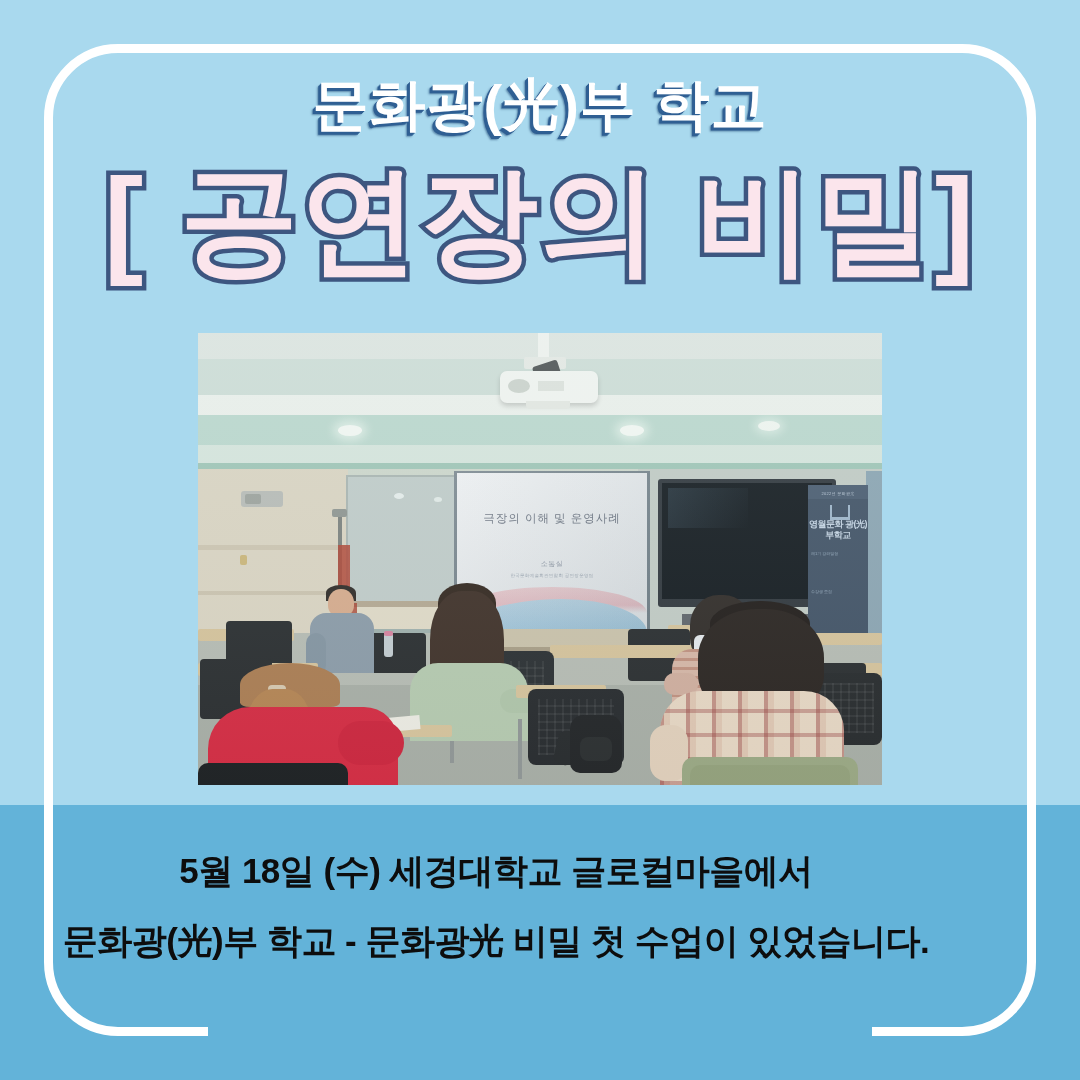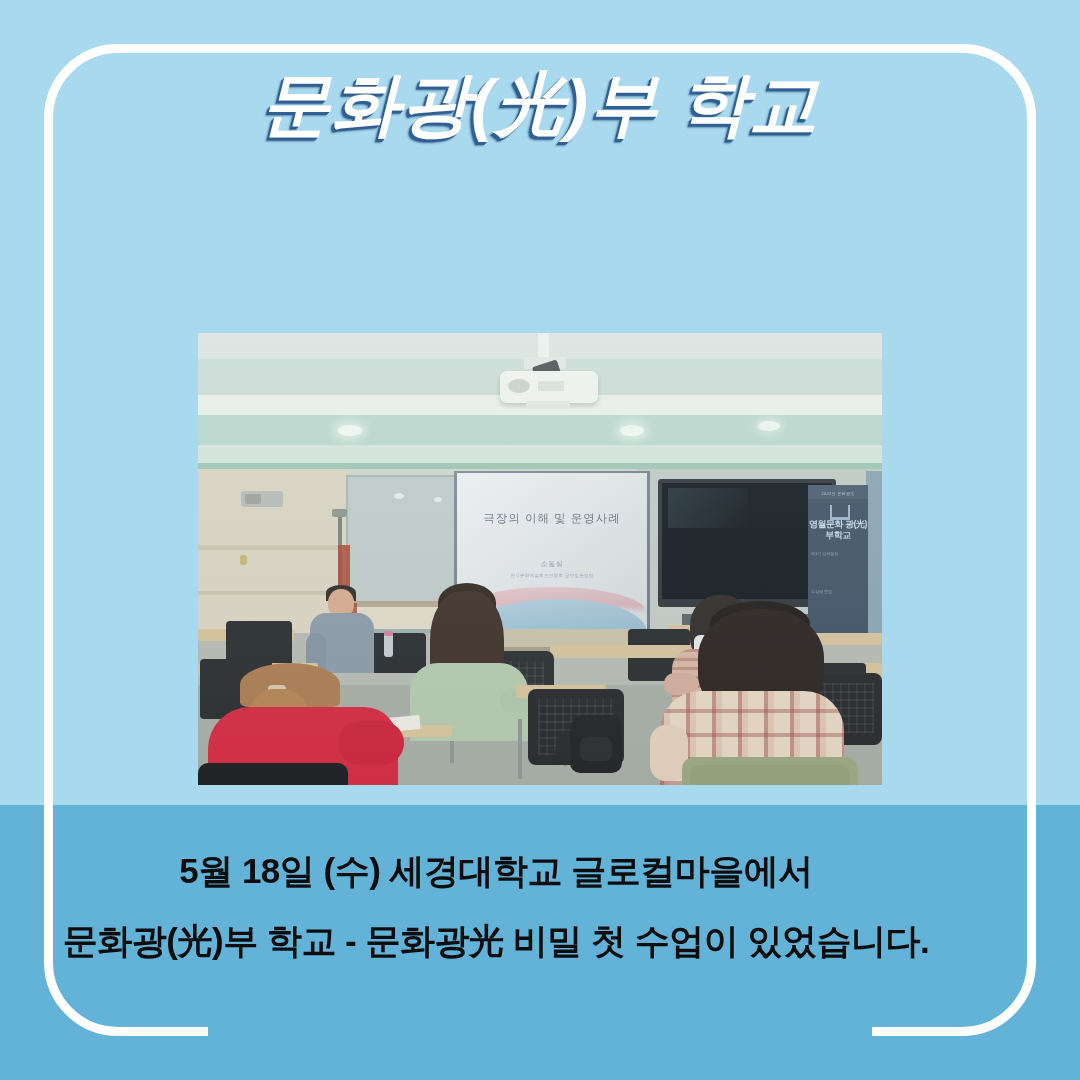--- a/index.html
+++ b/index.html
@@ -22,26 +22,25 @@
   }
   
   .frame-gap{
     position:absolute;left:208px;top:1020px;width:664px;height:26px;
     background:#63b3d9;
   }
 
   
   .title-wrap{position:absolute;left:0;top:68px;width:1080px;text-align:center;}
   .title1{
-    font-size:69px;line-height:74px;font-weight:bold;color:#ffffff;
+    font-size:56px;line-height:74px;font-weight:bold;color:#ffffff;
     letter-spacing:1px;
     text-shadow:
       -3px 3px 0 #2f5f93, -2px 2px 0 #2f5f93, -1px 1px 0 #2f5f93,
       -4px 4px 2px rgba(30,70,115,.55);
-    font-style: italic;
   }
   .title2{
     margin-top:12px;
     font-size:118px;line-height:132px;font-weight:bold;
     color:#fbe5ec;letter-spacing:2px;
     -webkit-text-stroke:9px #3d5680;
     paint-order:stroke fill;
   }
 
   
@@ -237,20 +236,21 @@
 <div id="card">
 
   <div class="band-top"></div>
   <div class="band-bottom"></div>
 
   <div class="frame"></div>
   <div class="frame-gap"></div>
 
   <div class="title-wrap">
     <div class="title1">문화광(光)부 학교</div>
+    <div class="title2">[ 공연장의 비밀]</div>
   </div>
 
   <div class="photo">
 
     <div class="ceil-a"></div>
     <div class="ceil-b"></div>
     <div class="ceil-c"></div>
     <div class="ceil-cove"></div>
     <div class="ceil-d"></div>
     <div class="ceil-edge"></div>

